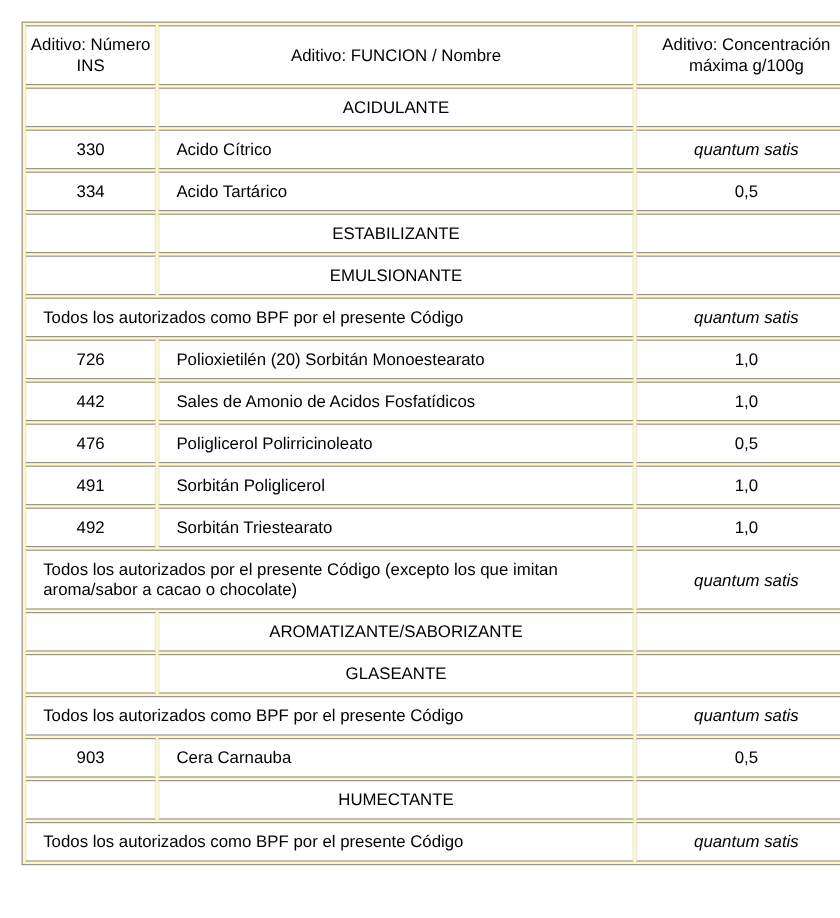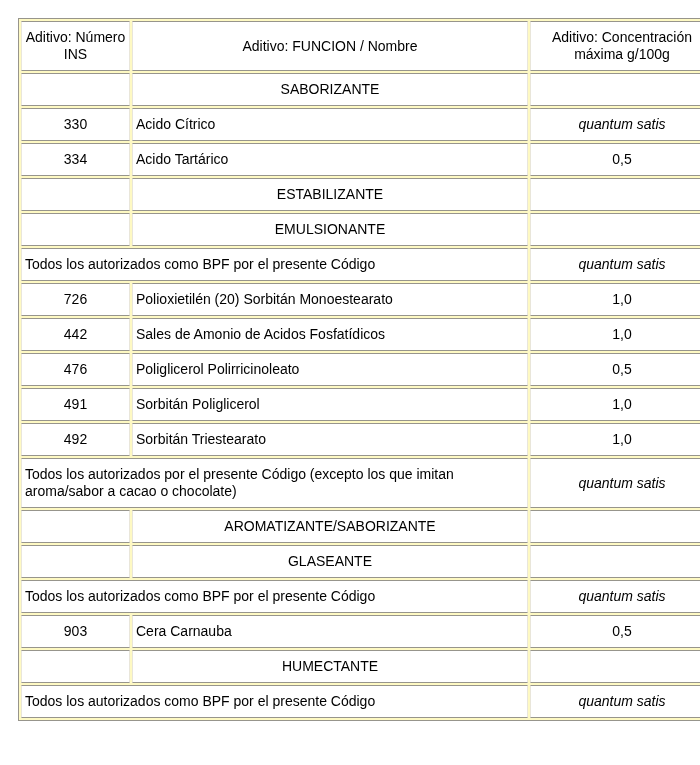--- a/index.html
+++ b/index.html
@@ -27,21 +27,21 @@
     border-width: 1px;
     
     border-color: #97958c #e9e6da #97958c #e9e6da;
     padding: 7px 2px;
     line-height: 17px;
     font-weight: normal;
     vertical-align: middle;
     word-wrap: break-word;
   }
   .c { text-align: center; }
-  .l { text-align: left; padding-left: 3px; }
+  .l { text-align: left; padding-left: 14px; }
   .i { font-style: italic; }
 </style>
 </head>
 <body>
 
 <table class="additives">
   <colgroup>
     <col class="c1">
     <col class="c2">
     <col class="c3">
@@ -49,21 +49,21 @@
   <thead>
     <tr>
       <th class="c">Aditivo: Número INS</th>
       <th class="c">Aditivo: FUNCION / Nombre</th>
       <th class="c">Aditivo: Concentración máxima g/100g</th>
     </tr>
   </thead>
   <tbody id="tbody">
       <tr>
         <td class="c"></td>
-        <td class="c">SABORIZANTE</td>
+        <td class="c">ACIDULANTE</td>
         <td class="c"></td>
       </tr>
       <tr>
         <td class="c">330</td>
         <td class="l">Acido Cítrico</td>
         <td class="c i">quantum satis</td>
       </tr>
       <tr>
         <td class="c">334</td>
         <td class="l">Acido Tartárico</td>

